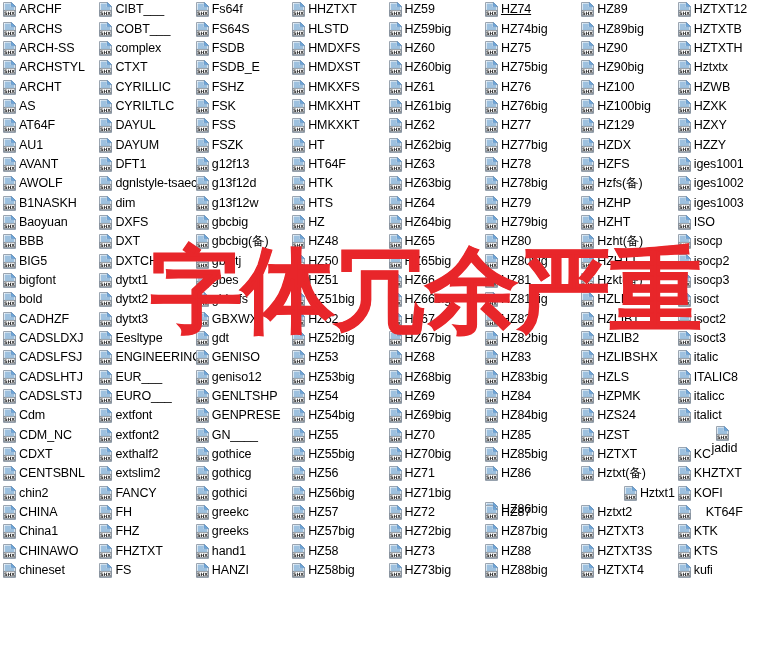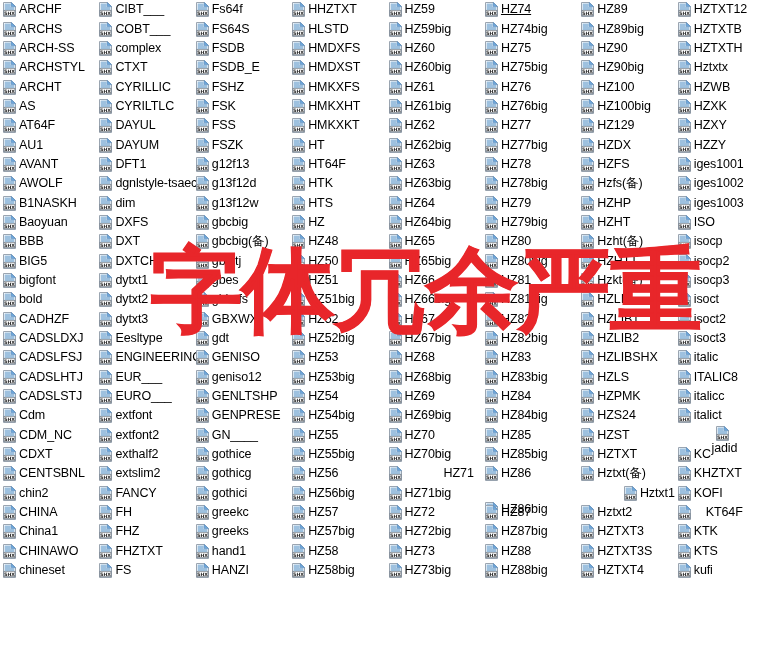--- a/index.html
+++ b/index.html
@@ -1802,21 +1802,21 @@
         <svg width="13" height="15" viewBox="0 0 13 15" xmlns="http://www.w3.org/2000/svg">
           <path d="M0.5 0.5 H8.2 L12.5 4.6 V14.5 H0.5 Z" fill="#ffffff" stroke="#9aa5b1" stroke-width="1"></path>
           <path d="M8.2 0.5 L12.5 4.6 H8.2 Z" fill="#6ea8dc" stroke="#4a7fb5" stroke-width="0.6"></path>
           <path d="M1.6 1.4 H7.6 V4.9 H11.4 V8.0 H1.6 Z" fill="#4e8ec4" opacity="0.55"></path>
           <rect x="1.0" y="8.3" width="11" height="5.4" fill="#ffffff" stroke="#6b7680" stroke-width="0.7"></rect>
           <text x="6.5" y="12.6" font-family="DejaVu Sans, sans-serif" font-size="4.6" font-weight="bold" text-anchor="middle" fill="#1a1a1a">SHX</text>
         </svg>
       </span>
       <span class="file-label">HZ70big</span>
     </div>
-    <div class="file-item" style="grid-area: 25 / 5; gap: 39px;">
+    <div class="file-item" style="grid-area: 25 / 5;">
       <span class="shx-icon">
         <svg width="13" height="15" viewBox="0 0 13 15" xmlns="http://www.w3.org/2000/svg">
           <path d="M0.5 0.5 H8.2 L12.5 4.6 V14.5 H0.5 Z" fill="#ffffff" stroke="#9aa5b1" stroke-width="1"></path>
           <path d="M8.2 0.5 L12.5 4.6 H8.2 Z" fill="#6ea8dc" stroke="#4a7fb5" stroke-width="0.6"></path>
           <path d="M1.6 1.4 H7.6 V4.9 H11.4 V8.0 H1.6 Z" fill="#4e8ec4" opacity="0.55"></path>
           <rect x="1.0" y="8.3" width="11" height="5.4" fill="#ffffff" stroke="#6b7680" stroke-width="0.7"></rect>
           <text x="6.5" y="12.6" font-family="DejaVu Sans, sans-serif" font-size="4.6" font-weight="bold" text-anchor="middle" fill="#1a1a1a">SHX</text>
         </svg>
       </span>
       <span class="file-label">HZ71</span>

